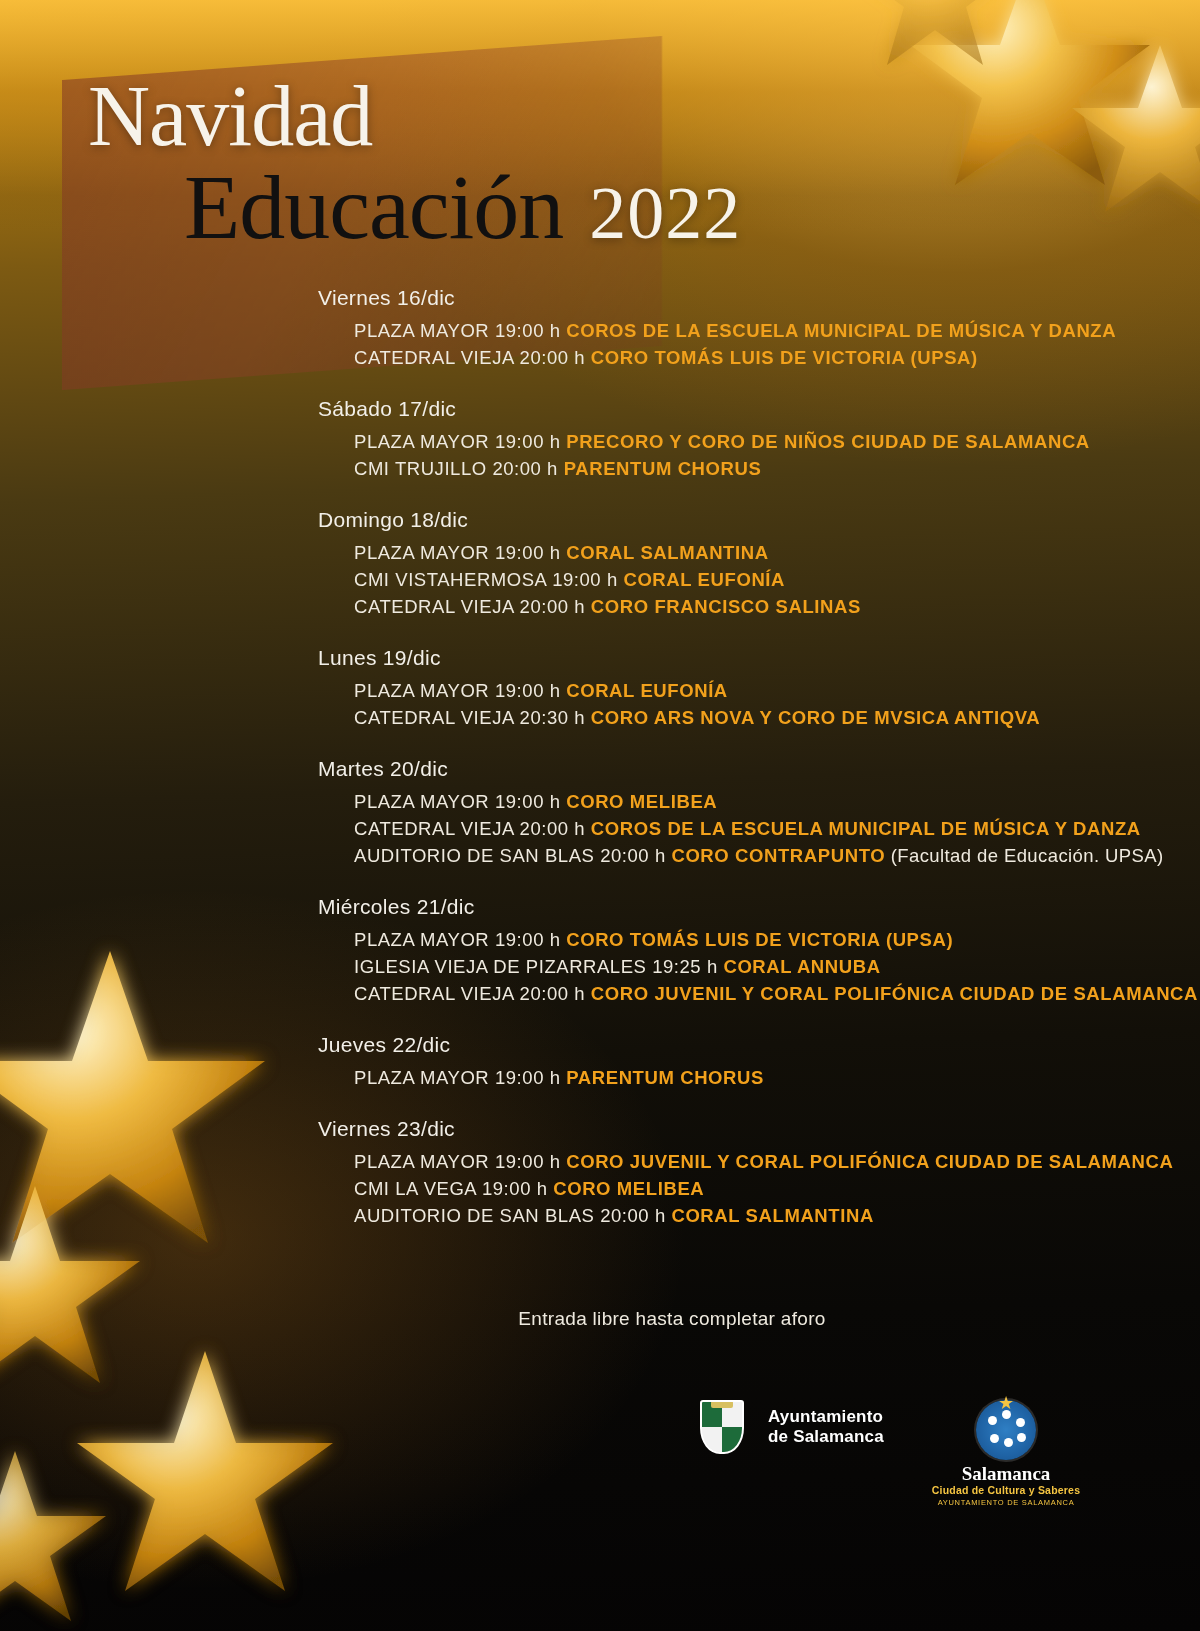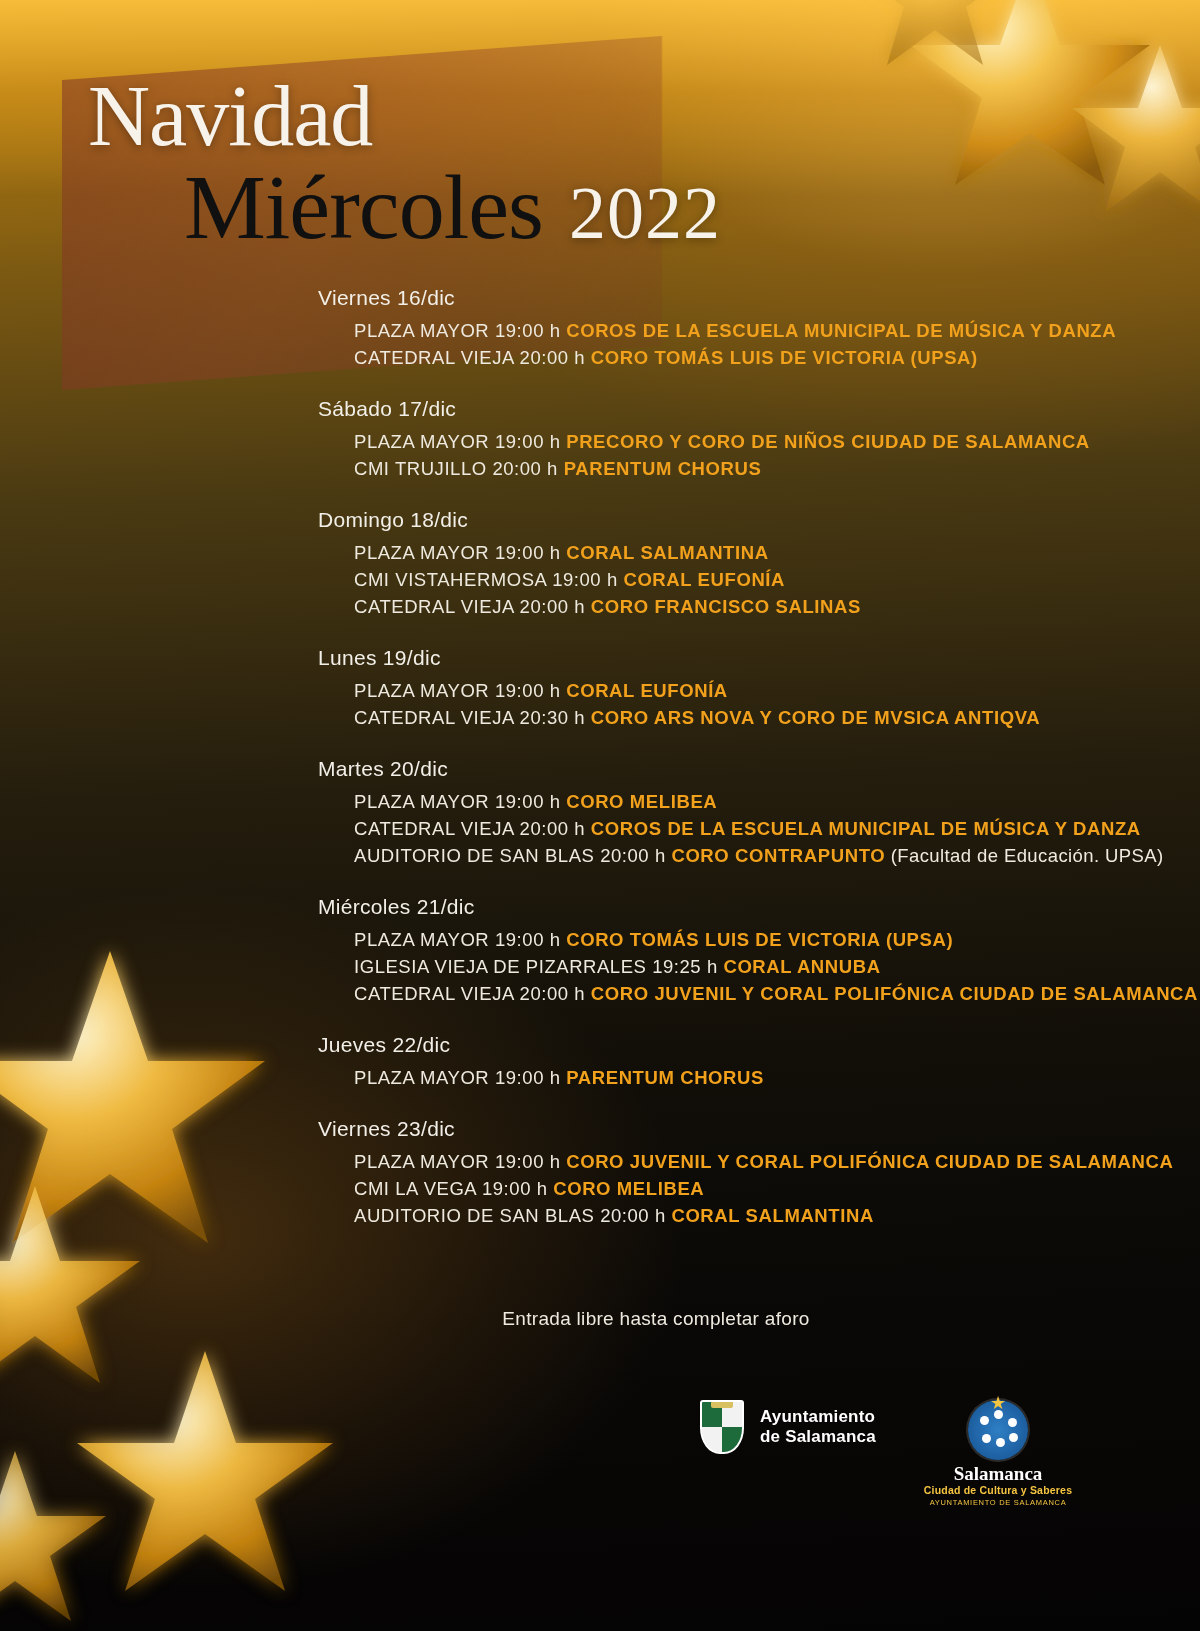--- a/index.html
+++ b/index.html
@@ -125,35 +125,35 @@
     left: 0;
     top: 1308px;
     width: 1200px;
     text-align: center;
     color: #efeadf;
     font-size: 19px;
     letter-spacing: 0.3px;
     z-index: 6;
   }
   
-  .free-entry span { position: relative; left: 56px; }
+  .free-entry span { position: relative; left: 72px; }
 
   .logos {
     position: absolute;
     left: 700px;
     top: 1400px;
     display: flex;
     align-items: flex-start;
     gap: 48px;
     z-index: 6;
   }
   .logo-ayto {
     display: flex;
     align-items: center;
-    gap: 16px;
+    gap: 24px;
   }
   .shield {
     width: 40px; height: 50px;
     background: linear-gradient(180deg,#ffffff 0%, #e9e9e9 100%);
     border: 2px solid #ffffff;
     border-radius: 3px 3px 20px 20px / 3px 3px 26px 26px;
     position: relative;
     overflow: hidden;
   }
   .shield .q {
@@ -267,21 +267,21 @@
       <polygon points="170,20 208,130 325,130 232,198 268,312 170,243 72,312 108,198 15,130 132,130" fill="url(#gstar3)" opacity="0.95"></polygon>
       <polygon points="95,255 120,330 200,330 136,376 160,452 95,405 30,452 54,376 -10,330 70,330" fill="url(#gstar3)" opacity="0.85"></polygon>
       <polygon points="265,420 296,512 393,512 315,568 345,660 265,603 185,660 215,568 137,512 234,512" fill="url(#gstar3)" opacity="0.9"></polygon>
       <polygon points="75,520 97,585 166,585 110,625 131,690 75,650 19,690 40,625 -16,585 53,585" fill="url(#gstar3)" opacity="0.7"></polygon>
     </g>
   </svg>
 
   <div class="title-block">
     <div class="t-navidad">Navidad</div>
     <div class="t-row2">
-      <span class="t-polifonica">Miércoles</span>
+      <span class="t-polifonica">Educación</span>
       <span class="t-year">2022</span>
     </div>
   </div>
 
   <div class="schedule">
       <div class="day">
         <div class="day-name">Viernes 16/dic</div>
         <div class="event"><span class="venue">PLAZA MAYOR 19:00 h </span><span class="choir">COROS DE LA ESCUELA MUNICIPAL DE MÚSICA Y DANZA</span></div>
         <div class="event"><span class="venue">CATEDRAL VIEJA 20:00 h </span><span class="choir">CORO TOMÁS LUIS DE VICTORIA (UPSA)</span></div>
       </div>

